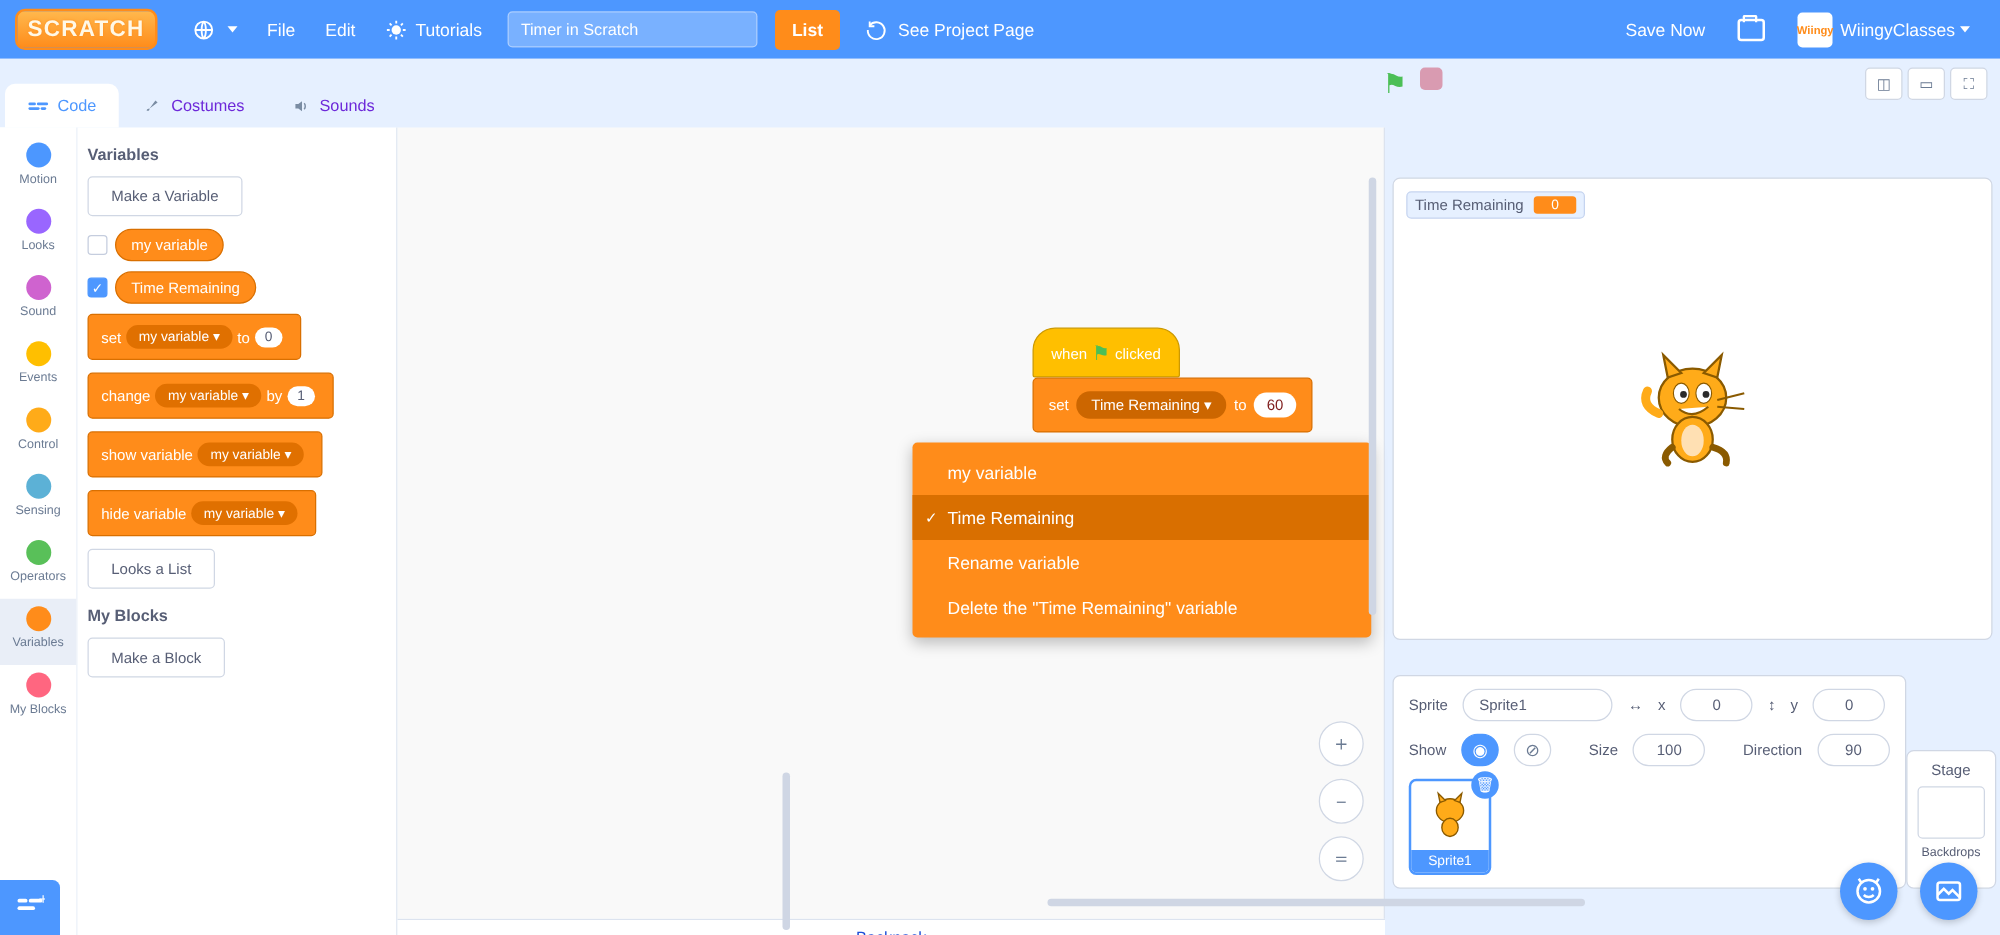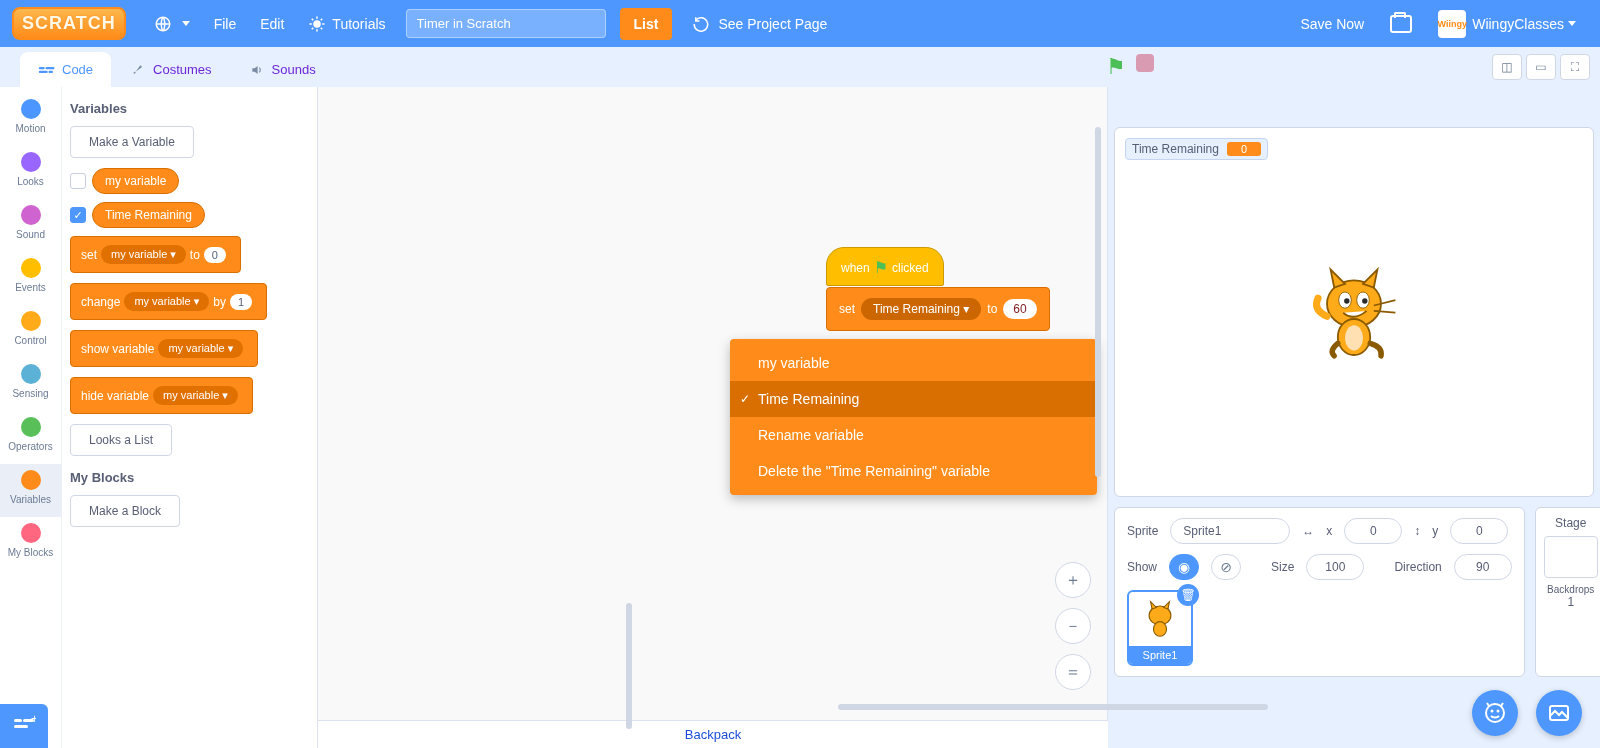--- a/index.html
+++ b/index.html
@@ -12,21 +12,21 @@
 .menu-icon { width: 18px; height: 18px; margin-right: 6px; }
 .project-title { background: rgba(255,255,255,.25); border: 1px solid rgba(255,255,255,.4); border-radius: 4px; padding: 6px 10px; width: 200px; color: #fff; font-size: 13px; margin: 0 8px; }
 .share-btn { background: #ff8c1a; color: #fff; border-radius: 4px; padding: 8px 14px; font-weight: bold; margin: 0 6px; cursor: pointer; }
 .see-page-btn { display: flex; align-items: center; padding: 0 14px; cursor: pointer; }
 .menubar-spacer { flex: 1; }
 .folder-icon { width: 22px; height: 18px; border: 2px solid #fff; border-radius: 3px; position: relative; margin: 0 14px; }
 .folder-icon::before { content: ""; position: absolute; top: -5px; left: 2px; width: 8px; height: 4px; border: 2px solid #fff; border-bottom: none; border-radius: 2px 2px 0 0; }
 .user-avatar { width: 28px; height: 28px; background: #fff; border-radius: 4px; margin-right: 6px; display: flex; align-items: center; justify-content: center; font-size: 9px; color: #ff8c1a; font-weight: bold; }
 
 
-.tabs-row { display: flex; align-items: flex-end; height: 40px; background: #e6f0ff; padding-left: 20px; }
+.tabs-row { display: flex; align-items: flex-end; height: 55px; background: #e6f0ff; padding-left: 4px; }
 .tab { display: flex; align-items: center; padding: 10px 18px; border-radius: 8px 8px 0 0; font-size: 13px; color: #6d28d9; cursor: pointer; }
 .tab.active { background: #fff; color: #4d97ff; }
 .tab svg, .tab .tab-icon { width: 18px; height: 14px; margin-right: 6px; }
 
 
 .main { display: flex; height: 661px; }
 .blocks-panel { width: 318px; background: #fff; display: flex; border-right: 1px solid #dce3ef; }
 .category-rail { width: 62px; background: #fff; border-right: 1px solid #ecf1f9; display: flex; flex-direction: column; align-items: flex-start; padding-top: 6px; }
 .cat { display: flex; flex-direction: column; align-items: center; padding: 6px 0 12px; font-size: 10px; color: #6b7b93; cursor: pointer; width: 100%; }
 .cat-dot { width: 20px; height: 20px; border-radius: 50%; margin-bottom: 4px; }
@@ -75,21 +75,21 @@
 .green-flag { color: #4cbf56; font-size: 22px; cursor: pointer; }
 .stop-btn { width: 18px; height: 18px; background: #d99bb1; border-radius: 4px; cursor: pointer; }
 .stage-controls-right { display: flex; gap: 4px; }
 .stage-size-btn { width: 30px; height: 26px; background: #fff; border: 1px solid #d0d7e4; border-radius: 4px; cursor: pointer; display: flex; align-items: center; justify-content: center; color: #6b7b93; font-size: 12px; }
 
 .stage { margin-top: 40px; background: #fff; border: 1px solid #d0d7e4; border-radius: 6px; height: 370px; position: relative; }
 .stage-monitor { position: absolute; top: 10px; left: 10px; background: #e6f0ff; border: 1px solid #c5d4f0; border-radius: 4px; padding: 3px 6px; display: flex; align-items: center; font-size: 12px; color: #575e75; }
 .stage-monitor .mval { background: #ff8c1a; color: #fff; border-radius: 3px; padding: 1px 14px; margin-left: 8px; font-size: 11px; }
 .stage-cat { position: absolute; left: 50%; top: 50%; transform: translate(-50%,-50%); }
 
-.sprite-info { display: flex; gap: 10px; margin-top: 10px; }
+.sprite-info { display: flex; margin-top: 28px; align-items: flex-end; }
 .sprite-panel { flex: 1; background: #fff; border: 1px solid #d0d7e4; border-radius: 6px; padding: 10px 12px; }
 .stage-select { width: 72px; background: #fff; border: 1px solid #d0d7e4; border-radius: 6px; padding: 8px; display: flex; flex-direction: column; align-items: center; font-size: 12px; color: #575e75; }
 .sp-row { display: flex; align-items: center; gap: 12px; margin-bottom: 10px; font-size: 12px; color: #575e75; }
 .sp-input { border: 1px solid #d0d7e4; border-radius: 14px; padding: 5px 12px; font-size: 12px; color: #575e75; width: 100px; text-align: center; }
 .sp-input.wide { width: 120px; text-align: left; }
 .icon-pill { width: 30px; height: 26px; border: 1px solid #d0d7e4; border-radius: 14px; display: flex; align-items: center; justify-content: center; color: #6b7b93; font-size: 14px; }
 .icon-pill.active { background: #4d97ff; color: #fff; border-color: #4d97ff; }
 .sprite-thumb { width: 66px; border: 2px solid #4d97ff; border-radius: 6px; background: #fff; position: relative; padding: 6px 0 0; text-align: center; }
 .sprite-thumb .del { position: absolute; top: -8px; right: -8px; width: 22px; height: 22px; background: #4d97ff; border-radius: 50%; color: #fff; font-size: 12px; display: flex; align-items: center; justify-content: center; }
 .sprite-thumb-label { background: #4d97ff; color: #fff; font-size: 11px; padding: 3px 0; border-radius: 0 0 4px 4px; margin-top: 4px; }

